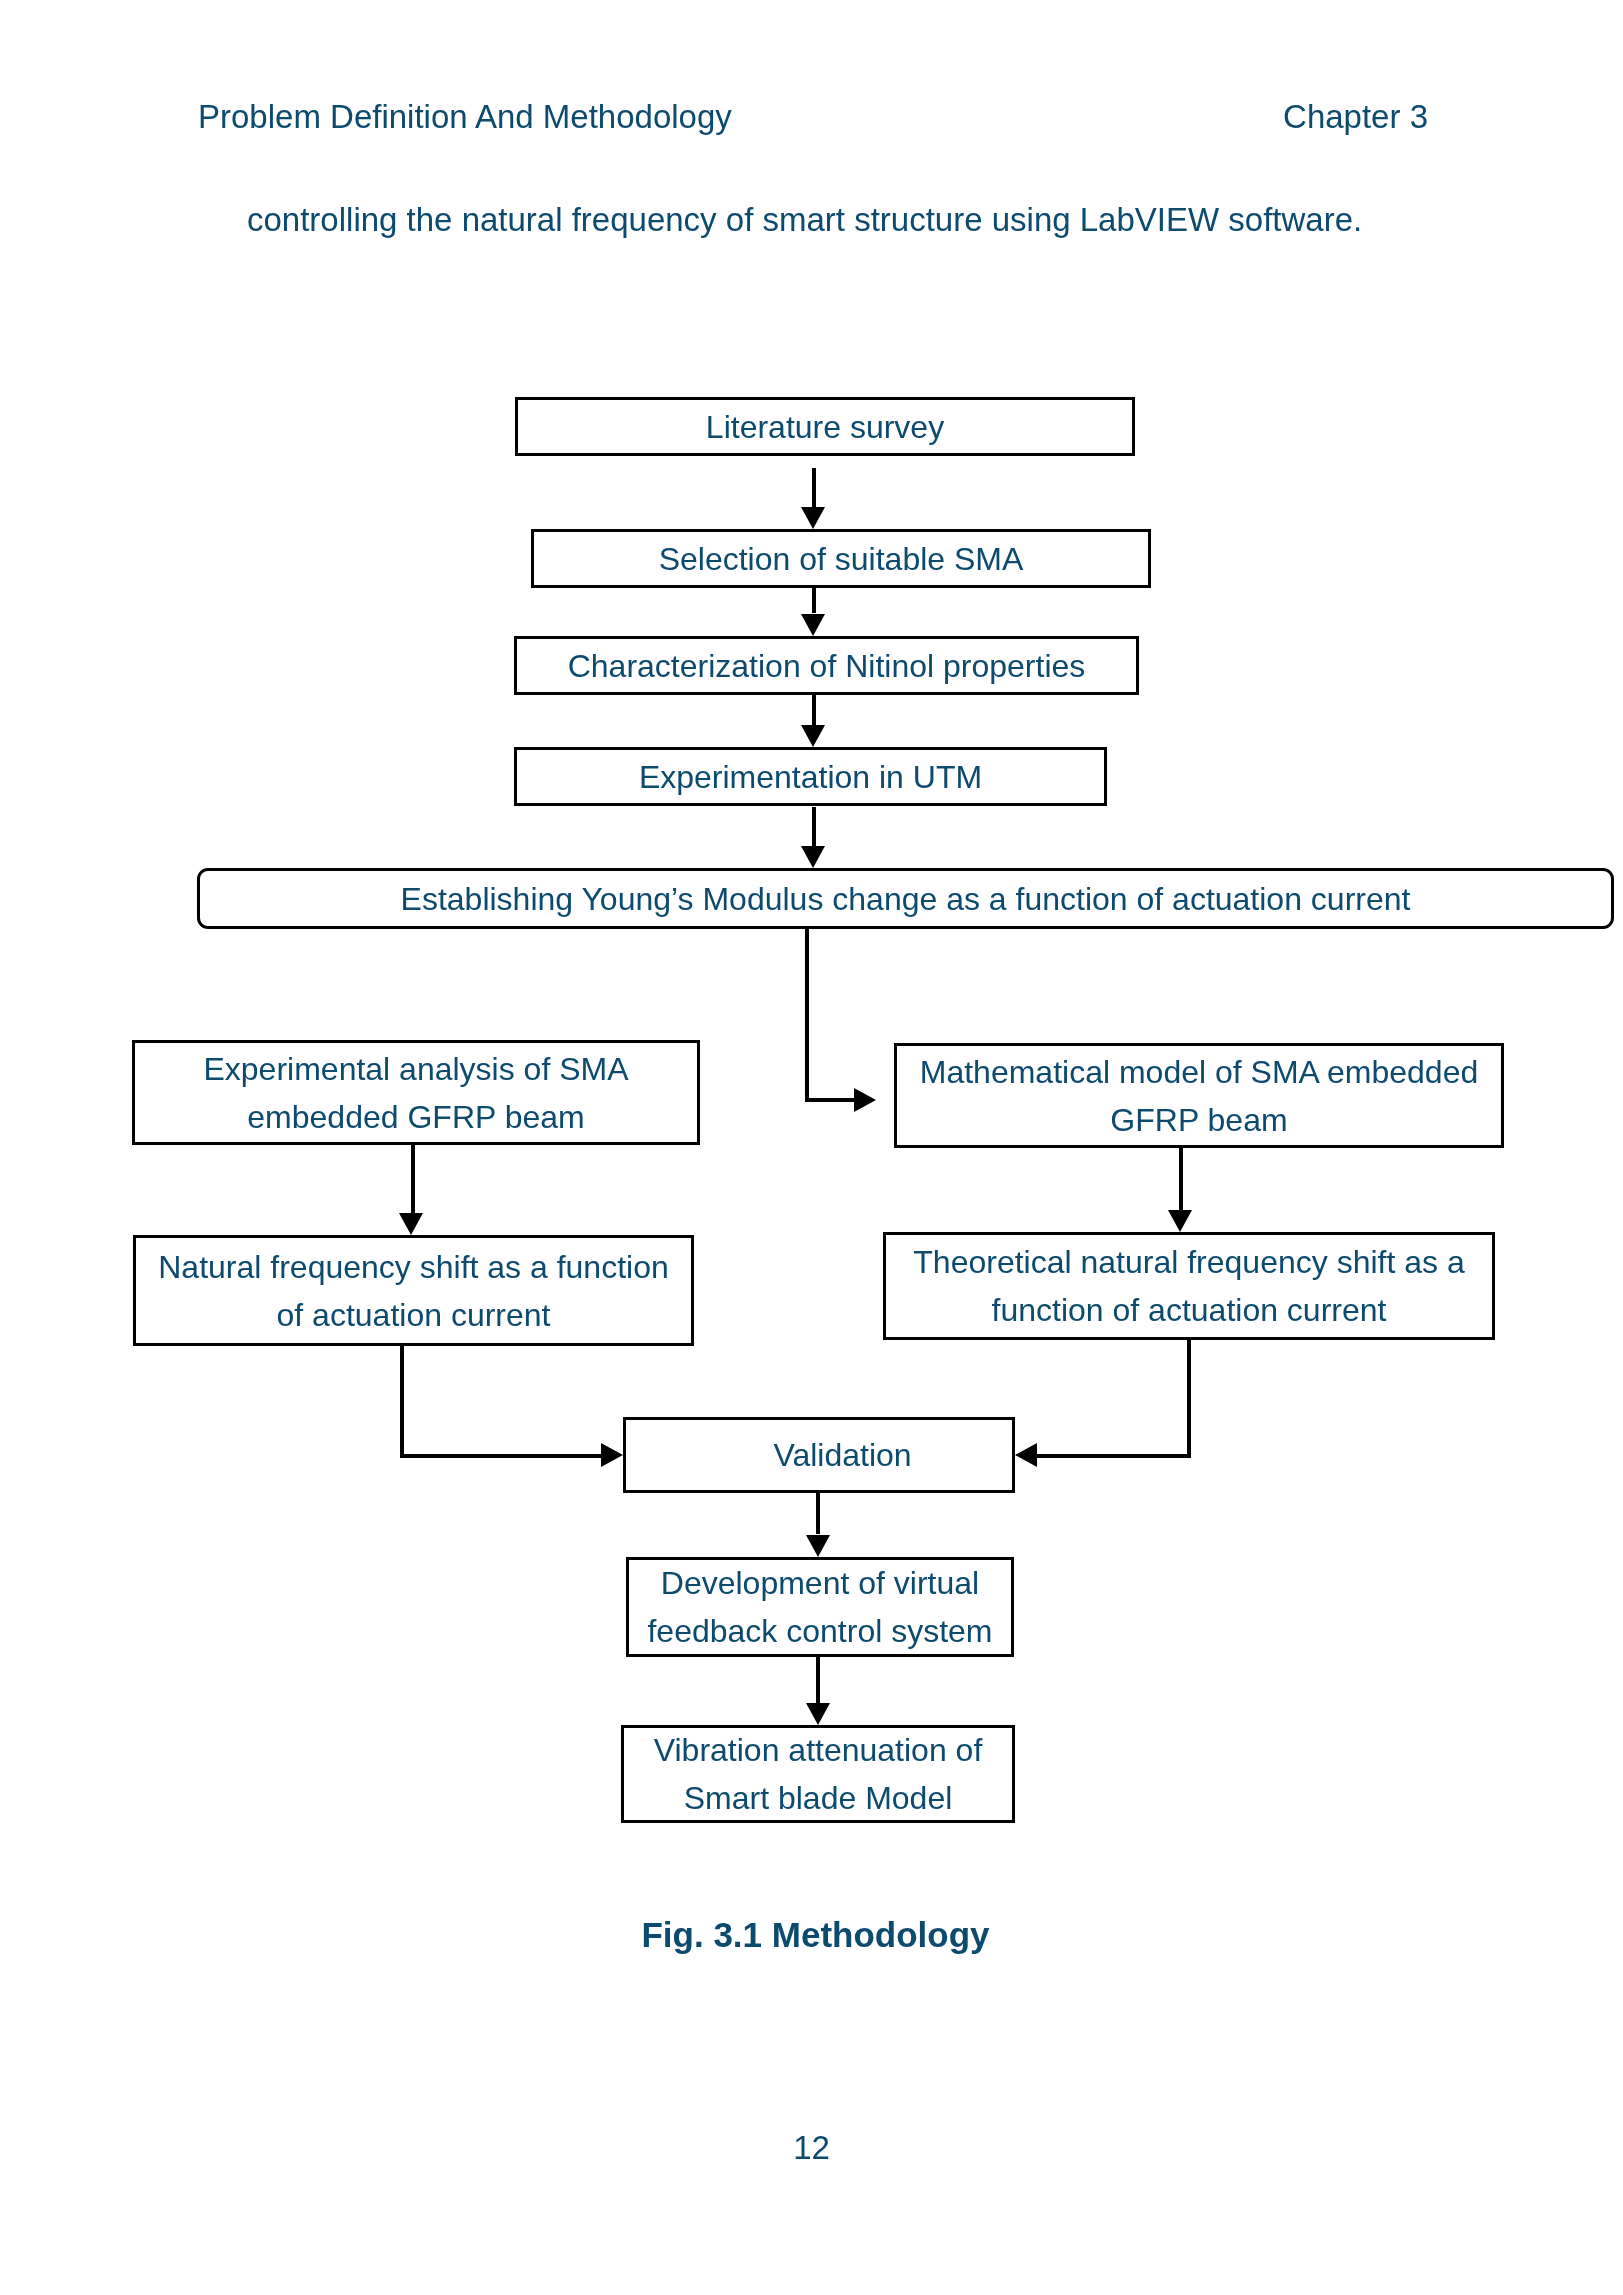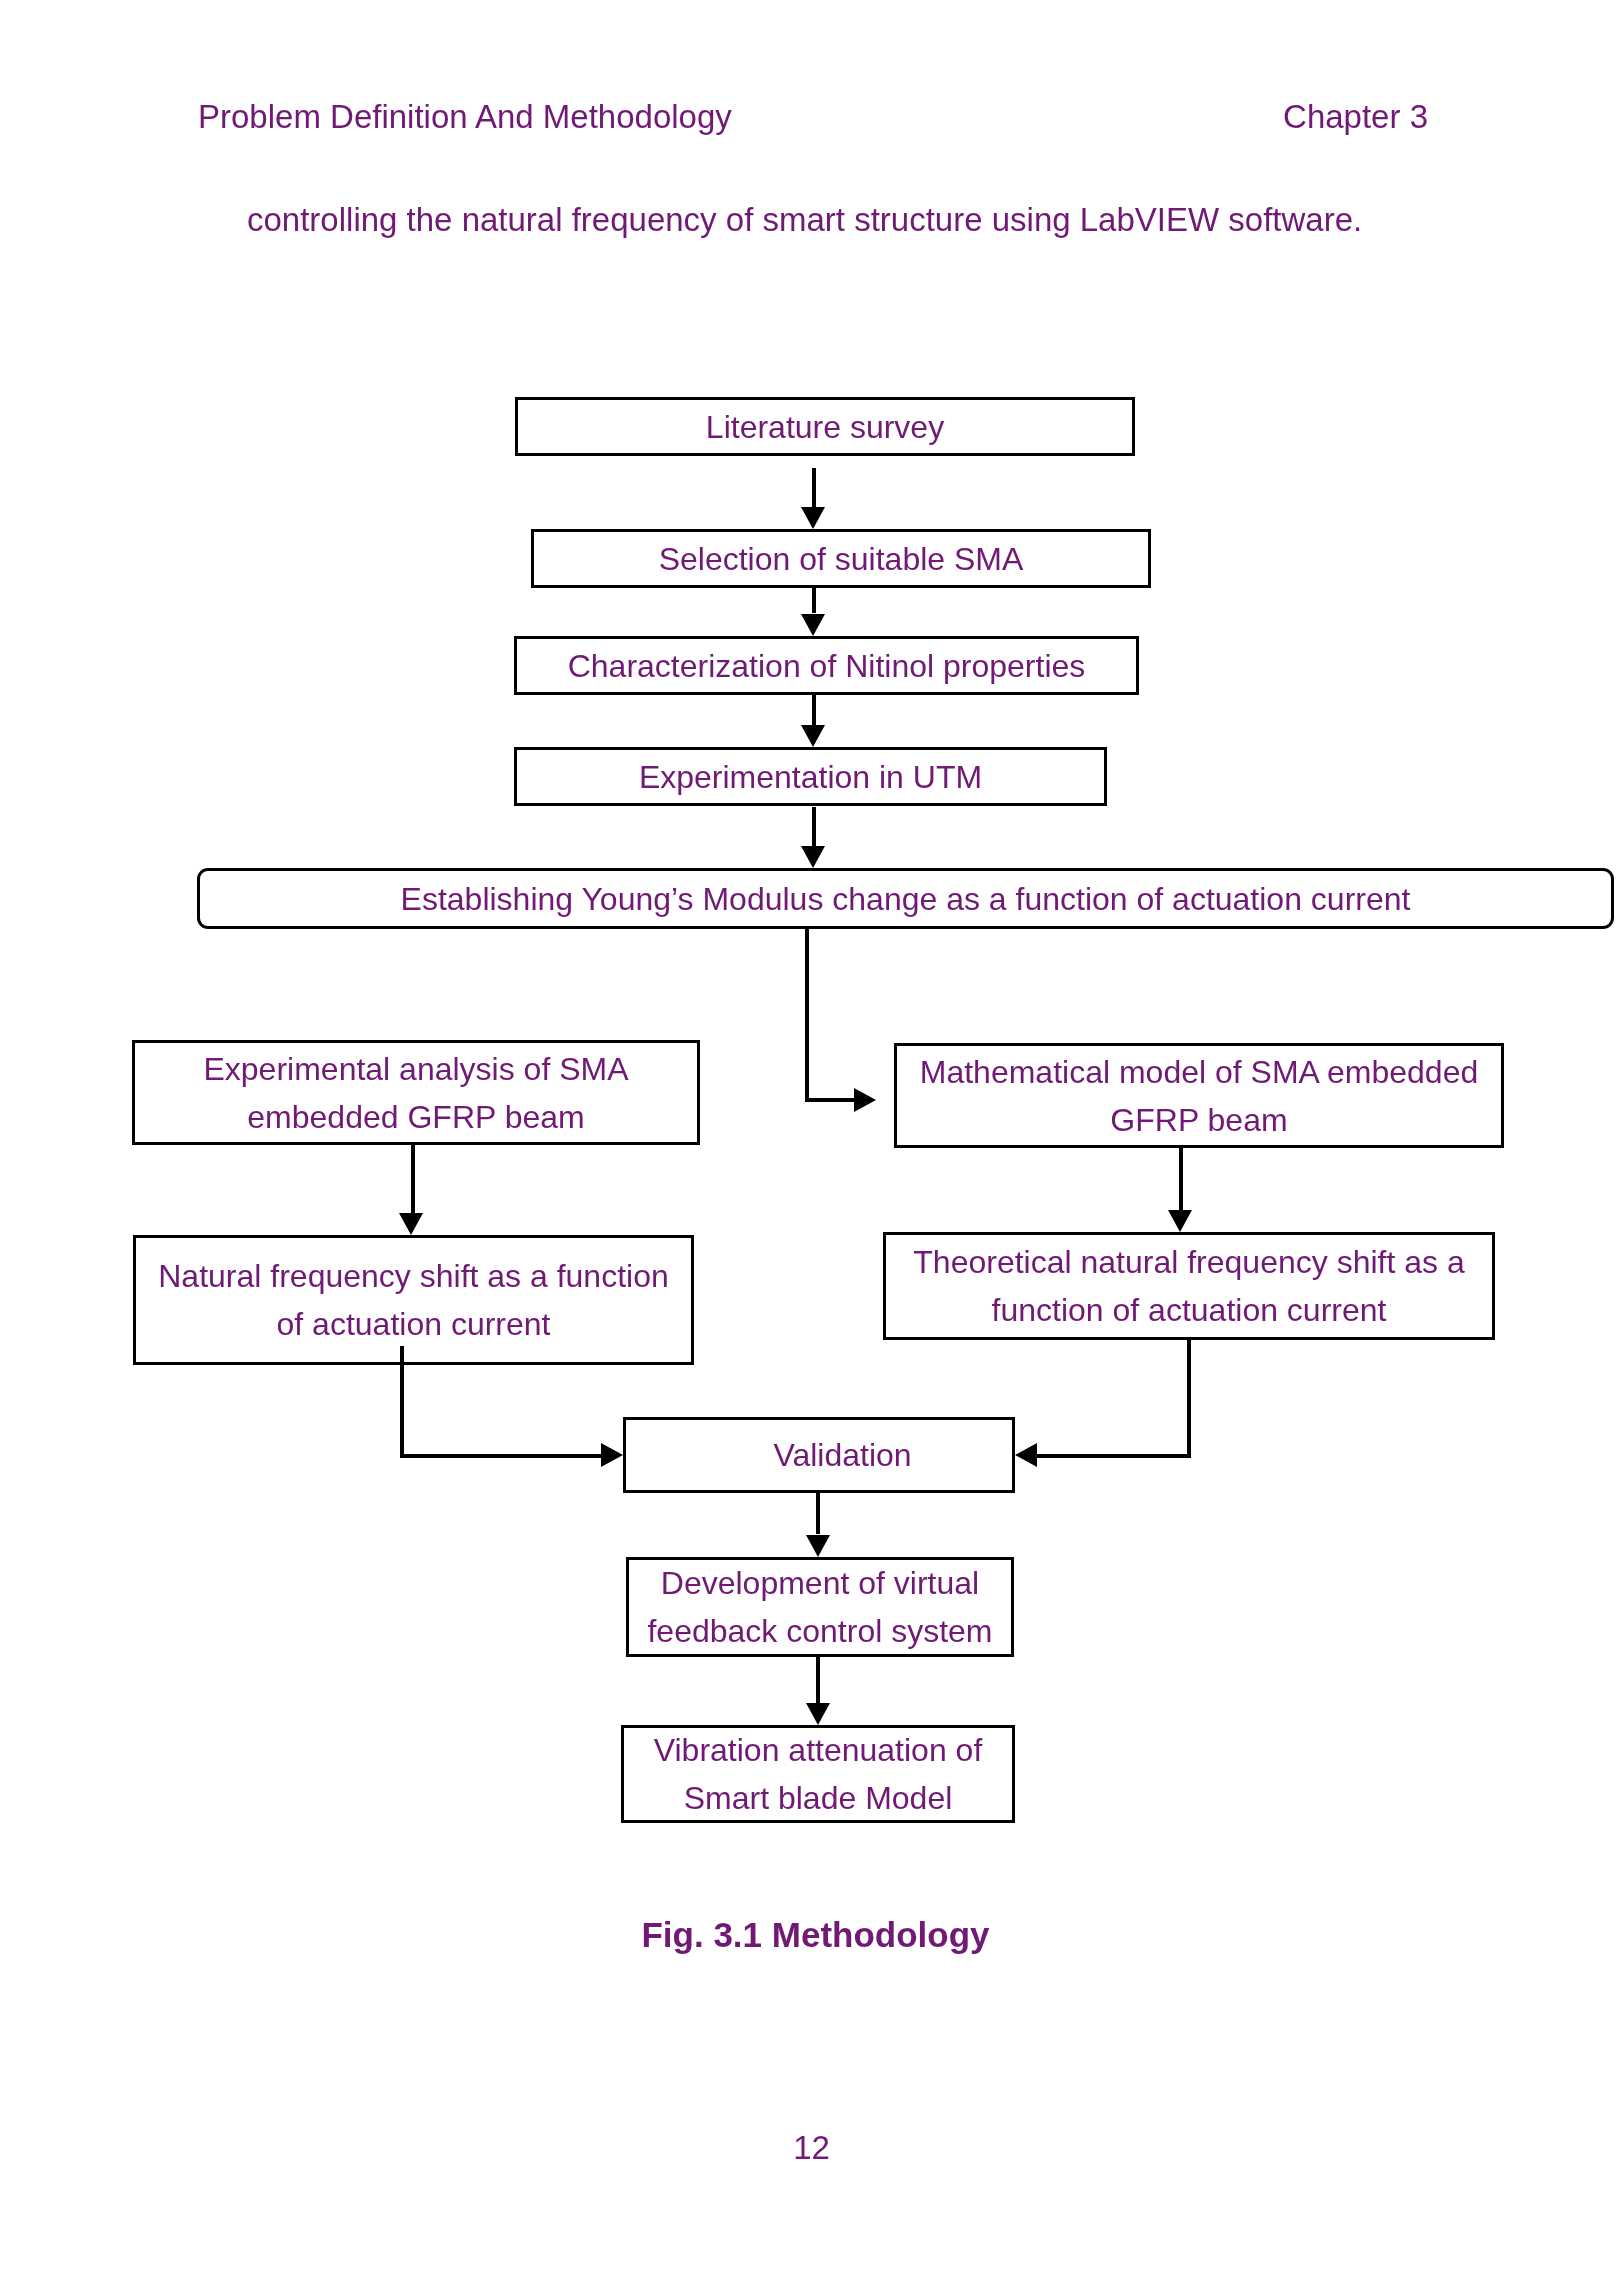--- a/index.html
+++ b/index.html
@@ -2,21 +2,21 @@
 <html style="font-size:12.7px"><head>
 <meta charset="utf-8">
 <style>
   * { box-sizing: border-box; margin: 0; padding: 0; }
   html, body { background: #ffffff; }
   .page {
     position: relative;
     width: 1623px;
     height: 2295px;
     background: #ffffff;
-    color: #701a75;
+    color: #0c4a6e;
     font-family: "Liberation Sans", sans-serif;
     overflow: hidden;
   }
   .running-header {
     position: absolute;
     left: 198px;
     top: 97px;
     width: 1230px;
     display: flex;
     justify-content: space-between;
@@ -101,21 +101,21 @@
     <div class="flow-node" style="left:515px; top:397px; width:620px; height:59px;">Literature survey</div>
     <div class="flow-node" style="left:531px; top:529px; width:620px; height:59px;">Selection of suitable SMA</div>
     <div class="flow-node" style="left:514px; top:636px; width:625px; height:59px;">Characterization of Nitinol properties</div>
     <div class="flow-node" style="left:514px; top:747px; width:593px; height:59px;">Experimentation in UTM</div>
     <div class="flow-node" style="left:197px; top:868px; width:1417px; height:61px;border-radius:11px;">Establishing Young’s Modulus change as a function of actuation current</div>
 
     <div class="flow-node" style="left:132px; top:1040px; width:568px; height:105px;">Experimental analysis of SMA
 embedded GFRP beam</div>
     <div class="flow-node" style="left:877px; top:1043px; width:610px; height:105px;margin-left:17px;">Mathematical model of SMA embedded
 GFRP beam</div>
-    <div class="flow-node" style="left:133px; top:1235px; width:561px; height:130px;">Natural frequency shift as a function
+    <div class="flow-node" style="left:133px; top:1235px; width:561px; height:111px;">Natural frequency shift as a function
 of actuation current</div>
     <div class="flow-node" style="left:883px; top:1232px; width:612px; height:108px;">Theoretical natural frequency shift as a
 function of actuation current</div>
 
     <div class="flow-node" style="left:623px; top:1417px; width:392px; height:76px;padding-left:47px;">Validation</div>
     <div class="flow-node" style="left:626px; top:1557px; width:388px; height:100px;">Development of virtual
 feedback control system</div>
     <div class="flow-node" style="left:621px; top:1725px; width:394px; height:98px;">Vibration attenuation of
 Smart blade Model</div>
 

